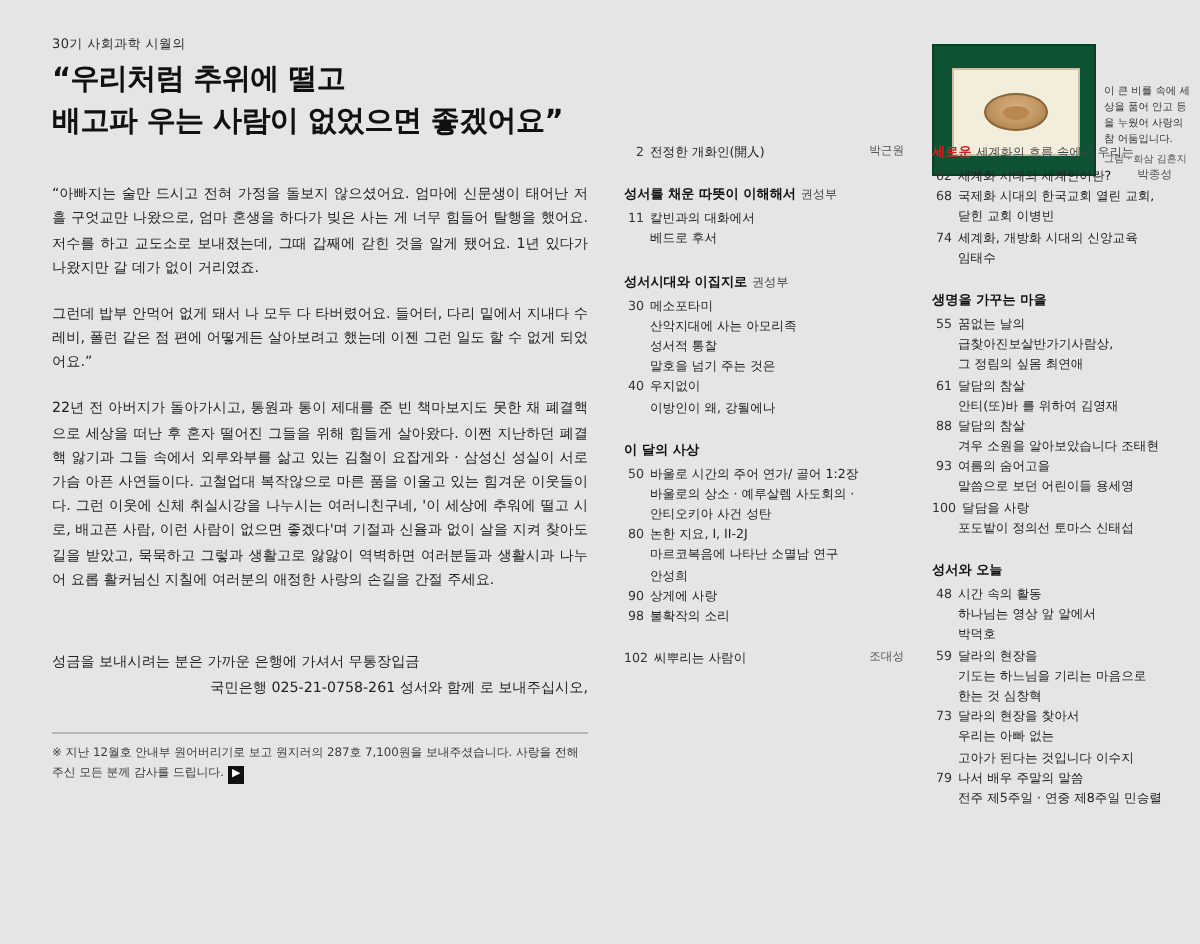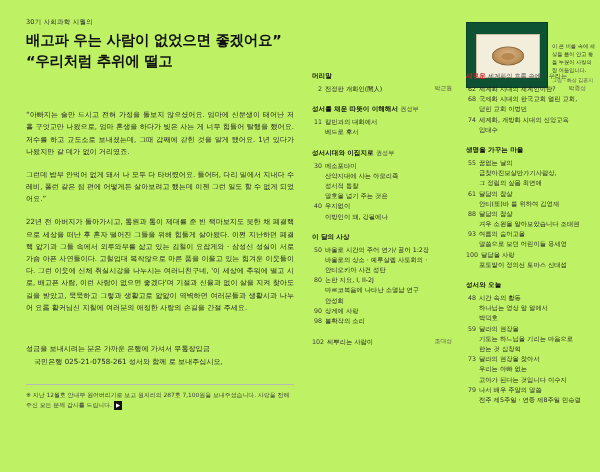--- a/index.html
+++ b/index.html
@@ -11,21 +11,21 @@
     width: 600px;
     height: 472px;
     font-family: "DejaVu Sans", "Liberation Sans", sans-serif;
     color: #1a1a1a;
     overflow: hidden;
   }
   .page {
     position: relative;
     width: 600px;
     height: 472px;
-    background: #bef264;
+    background: #e5e5e5;
   }
 
   
   .left-col {
     position: absolute;
     left: 26px;
     top: 18px;
     width: 268px;
   }
   .kicker {
@@ -36,40 +36,41 @@
   }
   .headline {
     font-family: "DejaVu Sans", "Liberation Sans", sans-serif;
     font-size: 14.5px;
     font-weight: bold;
     line-height: 1.42;
     color: #111;
     letter-spacing: -0.3px;
   }
   .quote-body {
-    margin-top: 38px;
+    margin-top: 20px;
     font-size: 7.1px;
     line-height: 1.72;
     color: #232323;
     text-align: justify;
   }
   .quote-body p {
     margin: 0 0 11px 0;
   }
   .donate {
     margin-top: 29px;
     font-size: 7.1px;
     line-height: 1.78;
     color: #232323;
   }
   .donate .line {
     display: block;
   }
   .donate .indent {
     padding-left: 8px;
+    text-align: right;
   }
   .footnote {
     margin-top: 16px;
     border-top: 1px solid #b9b9b9;
     padding-top: 5px;
     font-size: 5.9px;
     line-height: 1.7;
     color: #3a3a3a;
   }
   .arrow-box {
@@ -208,22 +209,22 @@
   }
 </style>
 </head>
 <body>
 
 <div class="page">
 
   <div class="left-col">
     <div class="kicker">30기 사회과학 시월의</div>
     <div class="headline">
+      <div>“우리처럼 추위에 떨고</div>
       <div>배고파 우는 사람이 없었으면 좋겠어요”</div>
-      <div>“우리처럼 추위에 떨고</div>
     </div>
 
     <div class="quote-body">
       <p>“아빠지는 술만 드시고 전혀 가정을 돌보지 않으셨어요. 엄마에 신문생이 태어난 저흘 구엇교만 나왔으로, 엄마 혼생을 하다가 빚은 사는 게 너무 힘들어 탈행을 했어요. 저수를 하고 교도소로 보내졌는데, 그때 갑째에 갇힌 것을 알게 됐어요. 1년 있다가 나왔지만 갈 데가 없이 거리였죠.</p>
       <p>그런데 밥부 안먹어 없게 돼서 나 모두 다 타버렸어요. 들어터, 다리 밑에서 지내다 수레비, 폴런 같은 점 편에 어떻게든 살아보려고 했는데 이젠 그런 일도 할 수 없게 되었어요.”</p>
       <p>22년 전 아버지가 돌아가시고, 통원과 통이 제대를 준 빈 책마보지도 못한 채 폐결핵으로 세상을 떠난 후 혼자 떨어진 그들을 위해 힘들게 살아왔다. 이쩐 지난하던 폐결핵 앓기과 그들 속에서 외루와부를 삶고 있는 김철이 요잡게와 · 삼성신 성실이 서로 가슴 아픈 사연들이다. 고철업대 복작않으로 마른 품을 이울고 있는 힘겨운 이웃들이다. 그런 이웃에 신체 취실시강을 나누시는 여러니친구네, '이 세상에 추워에 떨고 시로, 배고픈 사람, 이런 사람이 없으면 좋겠다'며 기절과 신율과 없이 살을 지켜 찾아도 길을 받았고, 묵묵하고 그렇과 생활고로 앓앓이 역벽하면 여러분들과 생활시과 나누어 요롭 활커님신 지칠에 여러분의 애정한 사랑의 손길을 간절 주세요.</p>
     </div>
 
     <div class="donate">
       <span class="line">성금을 보내시려는 분은 가까운 은행에 가셔서 무통장입금</span>
@@ -241,24 +242,20 @@
     </div>
   </div>
   <div class="cover-caption">
     <span>이 큰 비를 속에 세상을 품어 안고 등을 누웠어 사랑의 참 어둠입니다.</span>
     <div class="cover-credit">그림 · 화삼 김혼지</div>
   </div>
 
   <div class="mid-col">
 
     <div class="sec">
-      <div class="sec-head">
-        <span>머리말</span>
-        <span class="sub"></span>
-      </div>
       <div class="entry">
         <span class="pg">2</span>
         <span class="txt">전정한 개화인(開人)</span>
         <span class="auth">박근원</span>
       </div>
     </div>
 
     <div class="sec">
       <div class="sec-head">
         <span>성서를 채운 따뜻이 이해해서</span>

